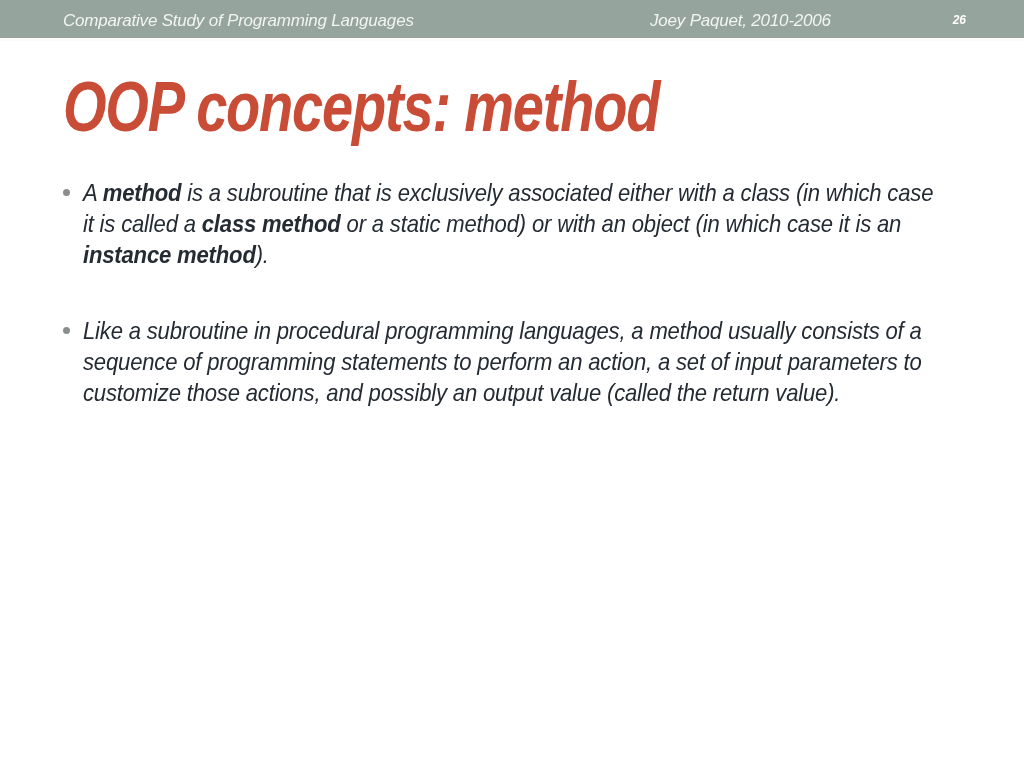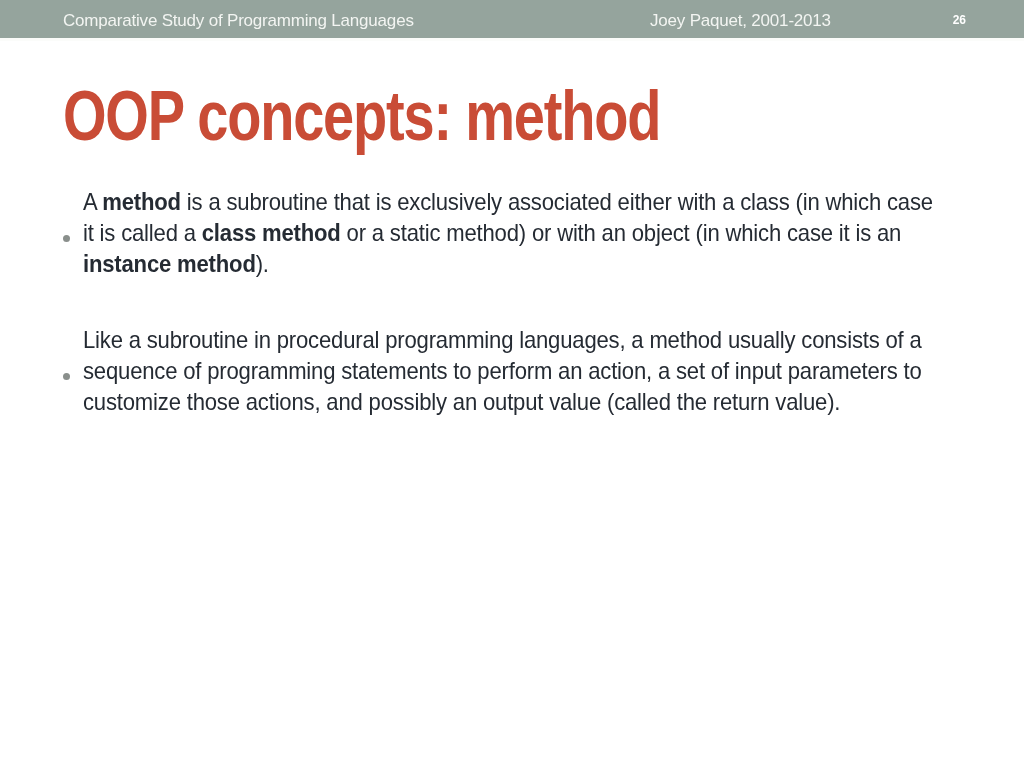--- a/index.html
+++ b/index.html
@@ -15,20 +15,21 @@
   html, body {
     width: 1024px; height: 768px;
     overflow: hidden;
     background: var(--slide-bg);
     font-family: "Liberation Sans", "DejaVu Sans", sans-serif;
   }
   .slide {
     position: relative;
     width: 1024px; height: 740px;
     background: var(--slide-bg);
+    font-style: italic;
   }
   .header-bar {
     position: absolute;
     top: 0; left: 0;
     width: 1024px; height: 41px;
     background: var(--header-bg);
     border-bottom: 3px solid #FBFCFA;
   }
   .header-course {
     position: absolute;
@@ -49,41 +50,41 @@
   .header-page {
     position: absolute;
     right: 58px; top: 0;
     line-height: 41px;
     font-size: 12px;
     font-weight: bold;
     color: var(--page-num);
   }
   .slide-body {
     position: absolute;
-    top: 46px; left: 0;
+    top: 37px; left: 0;
     width: 1024px;
     padding: 0 16px 0 63px;
   }
   .slide-title {
     margin-top: 34px;
     font-size: 70px;
     line-height: 72px;
     font-weight: bold;
     letter-spacing: -1.5px;
     color: var(--title-color);
     white-space: nowrap;
     transform: scaleX(0.80);
     transform-origin: left top;
   }
   .bullet-list {
     margin-top: 34px;
   }
   .bullet {
     display: flex;
-    align-items: center;
+    align-items: flex-start;
     margin-bottom: 45px;
   }
   .bullet-dot {
     flex: 0 0 auto;
     width: 7px; height: 7px;
     border-radius: 50%;
     background: var(--bullet-dot);
     margin: 12px 13px 0 0;
   }
   .bullet-text {
@@ -98,21 +99,21 @@
   }
   .bullet-text strong { font-weight: bold; }
 </style>
 </head>
 <body>
 
 <div class="slide">
 
   <div class="header-bar">
     <span class="header-course">Comparative Study of Programming Languages</span>
-    <span class="header-author">Joey Paquet, 2001-2013</span>
+    <span class="header-author">Joey Paquet, 2010-2006</span>
     <span class="header-page">26</span>
   </div>
 
   <div class="slide-body">
     <h1 class="slide-title">OOP concepts: method</h1>
 
     <div class="bullet-list" id="bullet-list">
         <div class="bullet">
           <span class="bullet-dot"></span>
           <span class="bullet-text"><span>A </span><strong>method</strong><span> is a subroutine that is exclusively associated either with a class (in which case it is called a </span><strong>class method</strong><span> or a static method) or with an object (in which case it is an </span><strong>instance method</strong><span>).</span></span>

